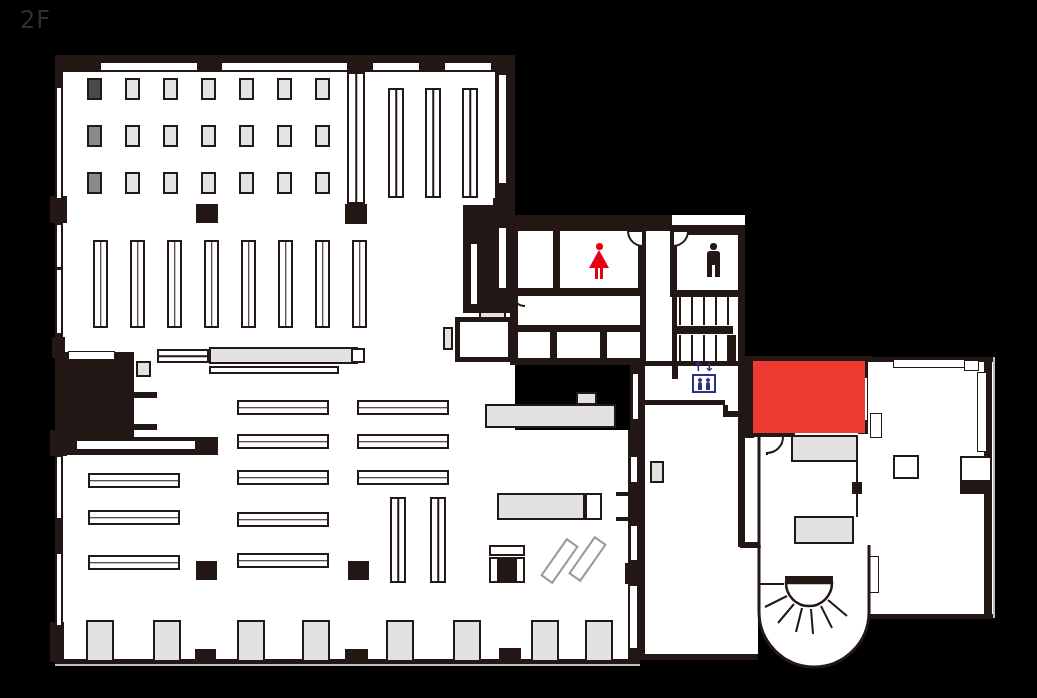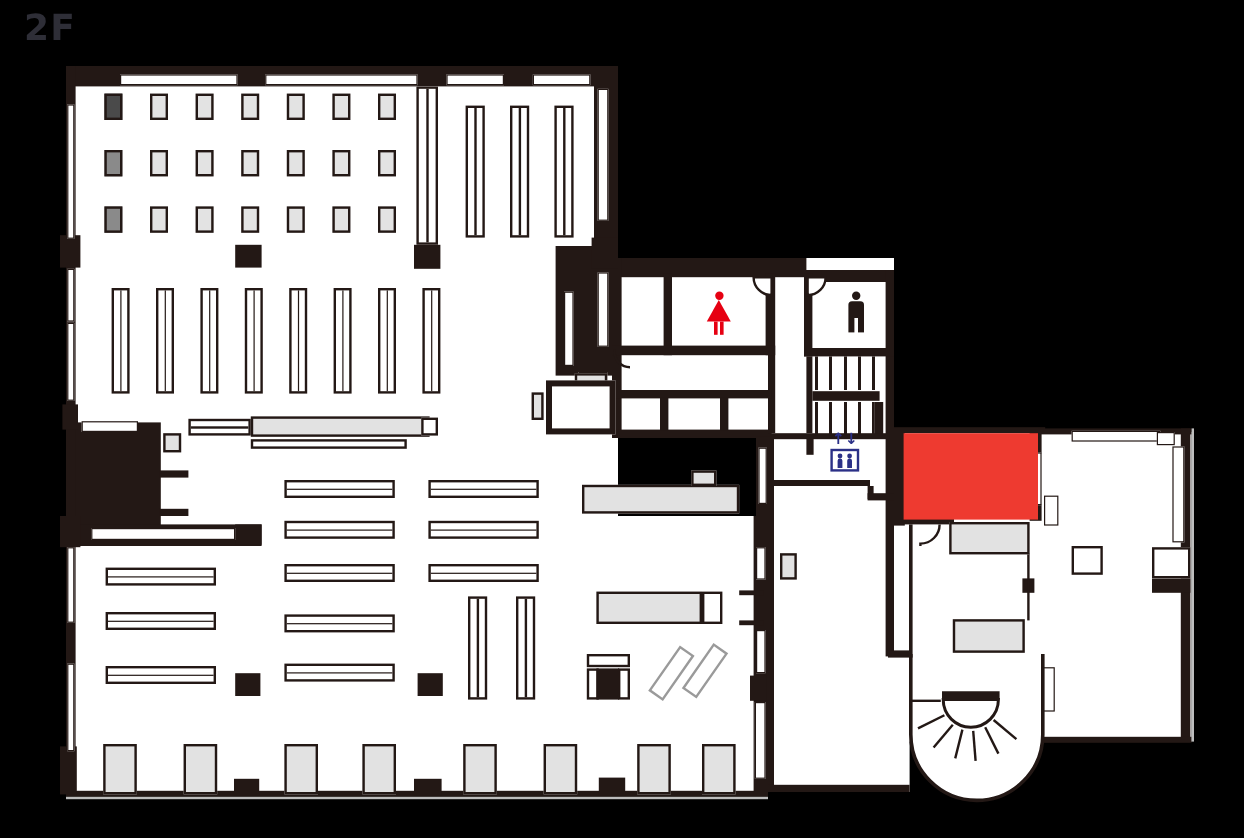--- a/index.html
+++ b/index.html
@@ -18,21 +18,21 @@
   .el-shelfh::after{content:"";position:absolute;top:50%;left:0;right:0;height:1.5px;background:#231815;transform:translateY(-50%);}
   .el-desk{position:absolute;background:#e3e3e3;border:2px solid #231815;}
   .el-red{position:absolute;background:#ee3a30;}
   .el-tick{position:absolute;background:#7a1f1f;}
   .el-tilt{position:absolute;background:#ffffff;border:2px solid #9a9a9a;}
   .el-thickroom{position:absolute;background:#ffffff;border:5px solid #231815;}
   .el-stairsv{position:absolute;background:repeating-linear-gradient(90deg,#231815 0 2.5px,transparent 2.5px 12px);}
   .el-grayline{position:absolute;background:#bdbdbd;}
   #overlay{position:absolute;left:0;top:0;width:1037px;height:698px;pointer-events:none;}
 
-  .page-title{position:absolute;left:20px;top:6px;font-size:30px;font-weight:bold;
+  .page-title{position:absolute;left:20px;top:6px;font-size:24px;font-weight:normal;
               color:#2e2e37;letter-spacing:1px;}
 
   
   .icon-female{position:absolute;left:589px;top:243px;width:20px;height:36px;}
   .icon-female .hd{position:absolute;left:6.5px;top:0;width:7px;height:7px;border-radius:50%;background:#e60012;}
   .icon-female .bd{position:absolute;left:0;top:7px;width:0;height:0;
     border-left:10px solid transparent;border-right:10px solid transparent;border-bottom:18px solid #e60012;}
   .icon-female .lg{position:absolute;top:25px;width:3px;height:11px;background:#e60012;}
   .icon-female .lg.l{left:6px;} .icon-female .lg.r{left:11px;}
 

